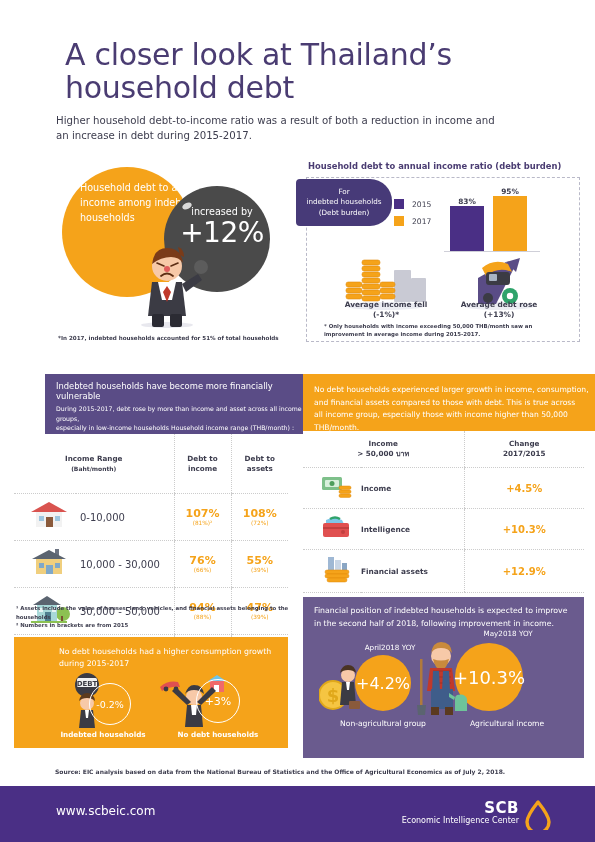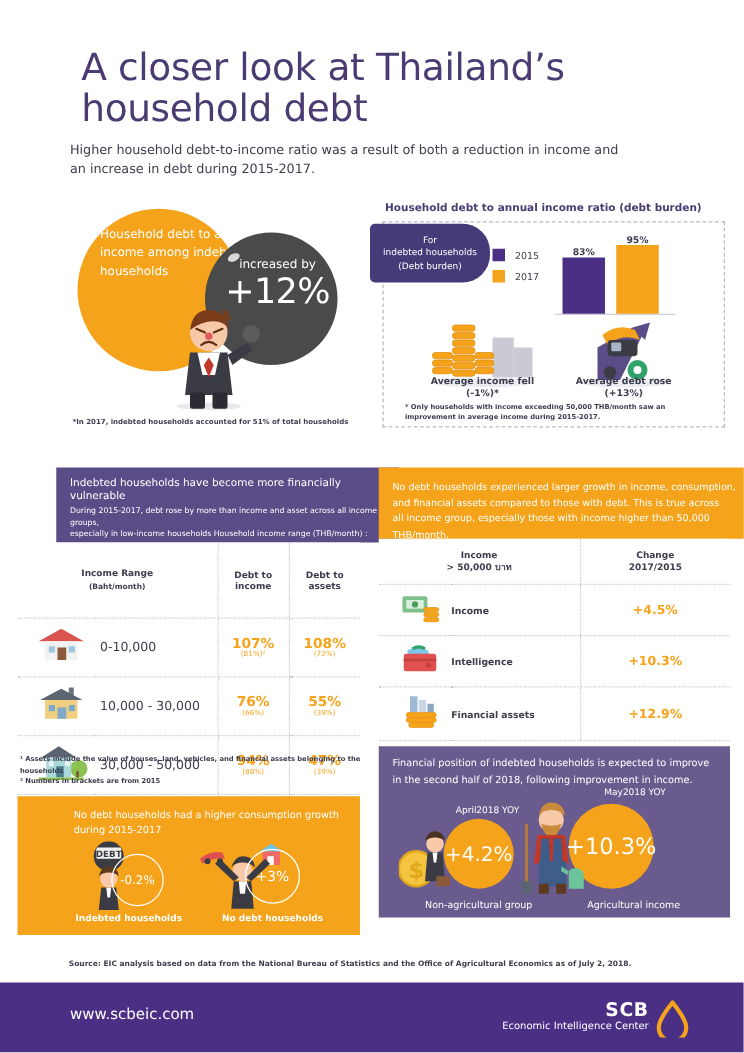--- a/index.html
+++ b/index.html
@@ -153,21 +153,21 @@
   }
   .rtable td, .rtable th { border-bottom: 1px dotted #cccccc; }
   .rth { font-size: 7.2px; line-height: 10px; color: #3d3d4e; padding: 8px 2px; text-align: center; font-weight: bold; }
   .rrow-icon { width: 58px; text-align: center; padding: 5px 0 5px 10px; }
   .rrow-label { font-size: 7.4px; color: #3d3d4e; font-weight: bold; }
   .rnum { text-align: center; width: 120px; font-size: 10px; color: #f5a31a; font-weight: bold; }
   .rvsep { border-left: 1px dotted #cccccc; }
 
   
   .rpurple {
-    position: absolute; left: 303px; top: 597px; width: 281px; height: 137px;
+    position: absolute; left: 303px; top: 597px; width: 281px; height: 161px;
     background: #6a5b8e;
   }
   .rpurple-title {
     position: absolute; left: 11px; top: 8px; width: 262px;
     font-size: 7.8px; line-height: 12.5px; color: #fff;
   }
   .yoy-lbl { position: absolute; font-size: 7.2px; color: #fff; text-align: center; }
   .yoy-circle {
     position: absolute; border-radius: 50%; background: #f5a31a;
     display: flex; align-items: center; justify-content: center; color: #fff;

